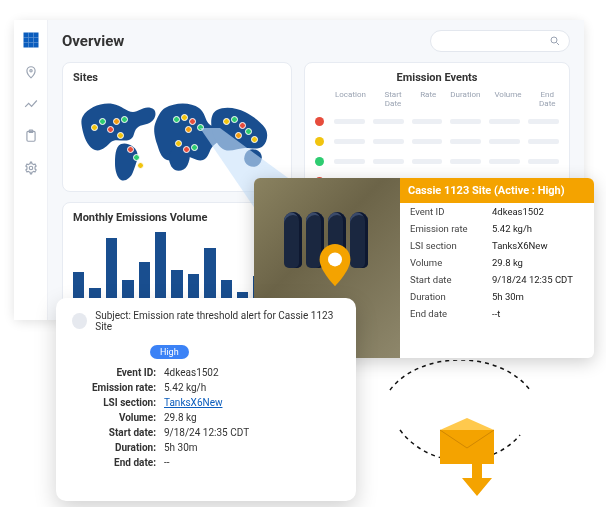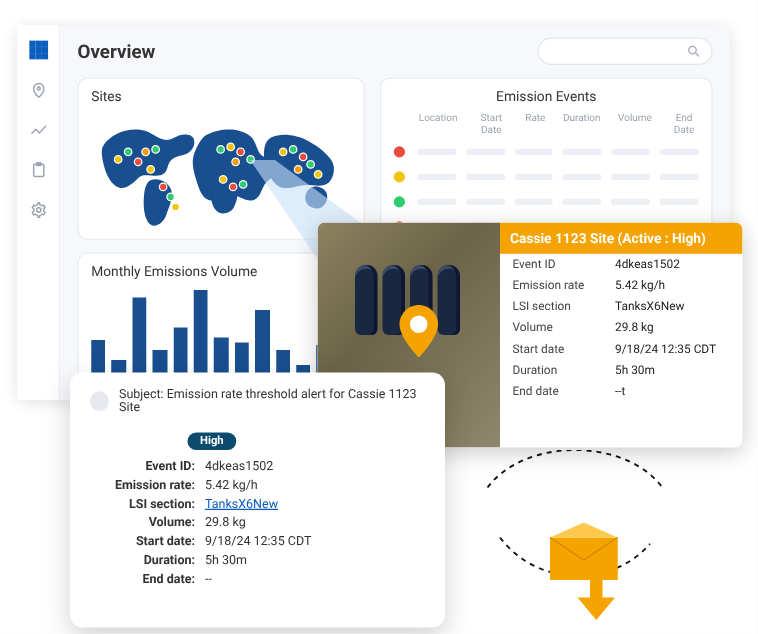--- a/index.html
+++ b/index.html
@@ -36,21 +36,21 @@
 }
 .topbar { display:flex; align-items:center; justify-content:space-between; height: 26px; }
 .page-title { font-size: 15px; font-weight:700; color:#333; }
 .search {
   width: 140px; height: 22px; background:#fff; border:1px solid #e3e7ee; border-radius: 12px;
   display:flex; align-items:center; justify-content:flex-end; padding:0 8px;
 }
 
 .row1 { display:flex; gap:12px; height:130px; }
 .card { background:#fff; border:1px solid #e7ebf2; border-radius:8px; padding:8px 10px; }
-.card-title { font-size: 11px; font-weight:400; color:#333; margin-bottom:4px; }
+.card-title { font-size: 11px; font-weight:700; color:#333; margin-bottom:4px; }
 .sites-card { width: 230px; position:relative; }
 .map { position:relative; width: 100%; height: 100px; }
 .map svg path { fill:#194e8f; }
 .dot { position:absolute; width:7px; height:7px; border-radius:50%; border:1px solid #fff; }
 .d-red{background:#e74c3c;} .d-grn{background:#2ecc71;} .d-yel{background:#f1c40f;} .d-org{background:#f39c12;}
 
 .events-card { flex:1;text-align:center; }
 .ev-head { display:flex; gap:14px; font-size:8px; color:#9aa3b2; padding:2px 0 6px 20px; }
 .ev-row { display:flex; align-items:center; gap:10px; height:14px; margin-bottom:6px; }
 .ev-dot { width:9px; height:9px; border-radius:50%; }
@@ -86,21 +86,21 @@
 
 
 .mail-pop {
   position:absolute; left: 56px; top: 298px; width: 300px;
   background:#fff; border-radius:10px; box-shadow: 0 8px 22px rgba(0,0,0,.18);
   padding: 12px 16px 31px;
 }
 .mail-head { display:flex; align-items:center; gap:8px; margin-bottom:8px; }
 .avatar { width:16px; height:16px; border-radius:50%; background:#e6e9ef; }
 .mail-subj { font-size:10px; color:#333; }
-.badge { display:inline-block; background:#0c4a6e; color:#fff; font-size:9px; font-weight:700; padding:2px 10px; border-radius:10px; margin: 2px 0 6px 78px;}
+.badge { display:inline-block; background:#3b82f6; color:#fff; font-size:9px; font-weight:400; padding:2px 10px; border-radius:10px; margin: 2px 0 6px 78px;}
 .mkv { display:flex; font-size:10px; padding:2px 0; }
 .mkv .mk { width: 92px; text-align:right; font-weight:700; color:#333; padding-right:8px; }
 .mkv .mv { color:#333; }
 .mkv .mv.link { color:#0b5dbd; text-decoration:underline; }
 
 
 .env-wrap { position:absolute; left: 370px; top: 360px; width: 200px; height: 140px; }
 </style>
 </head>
 <body>

